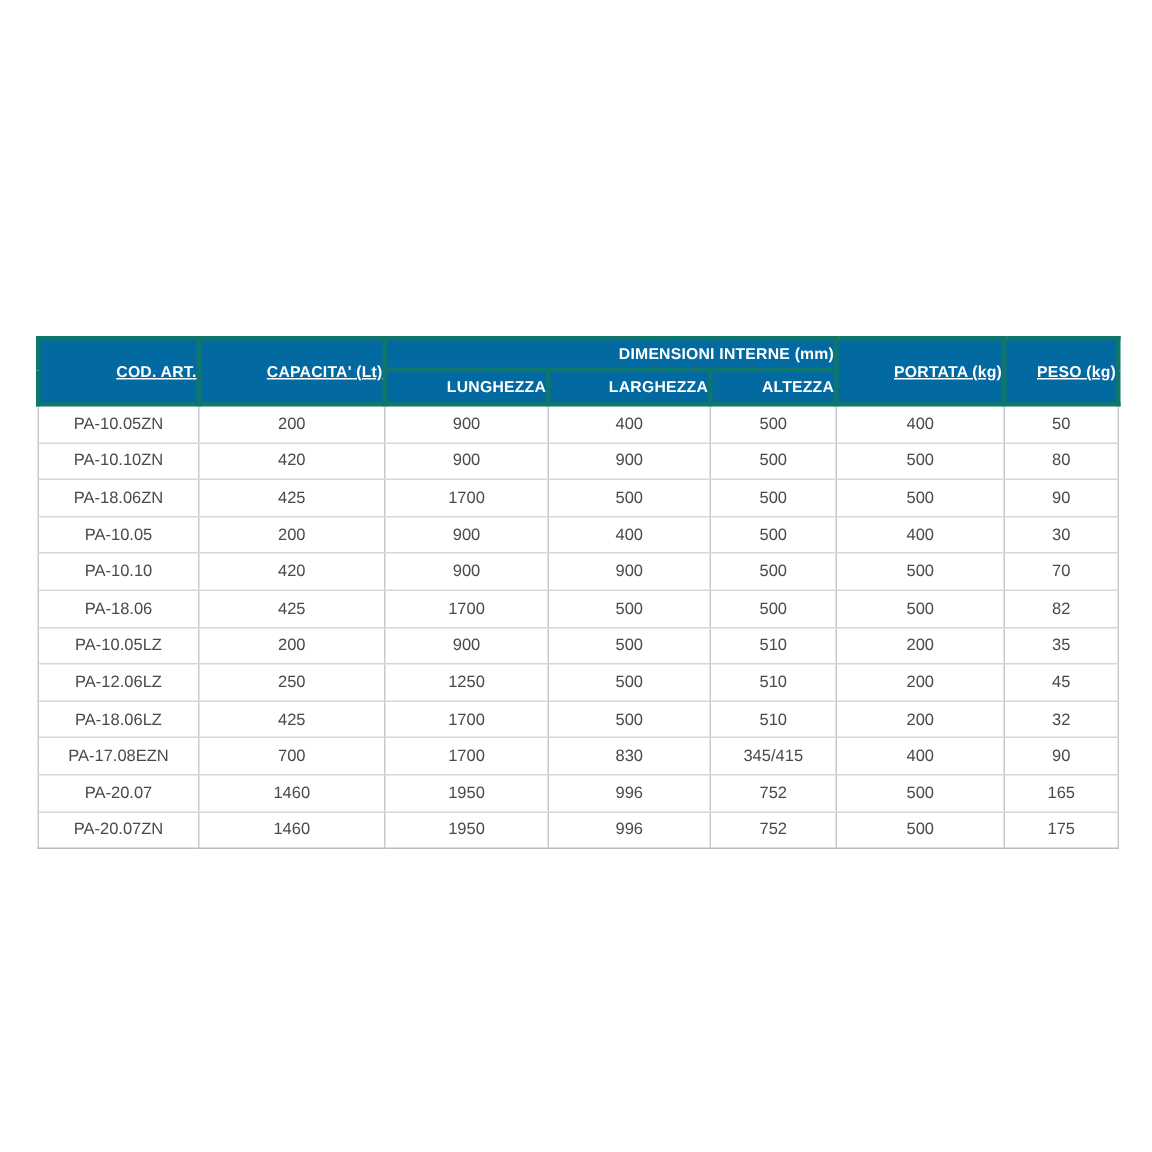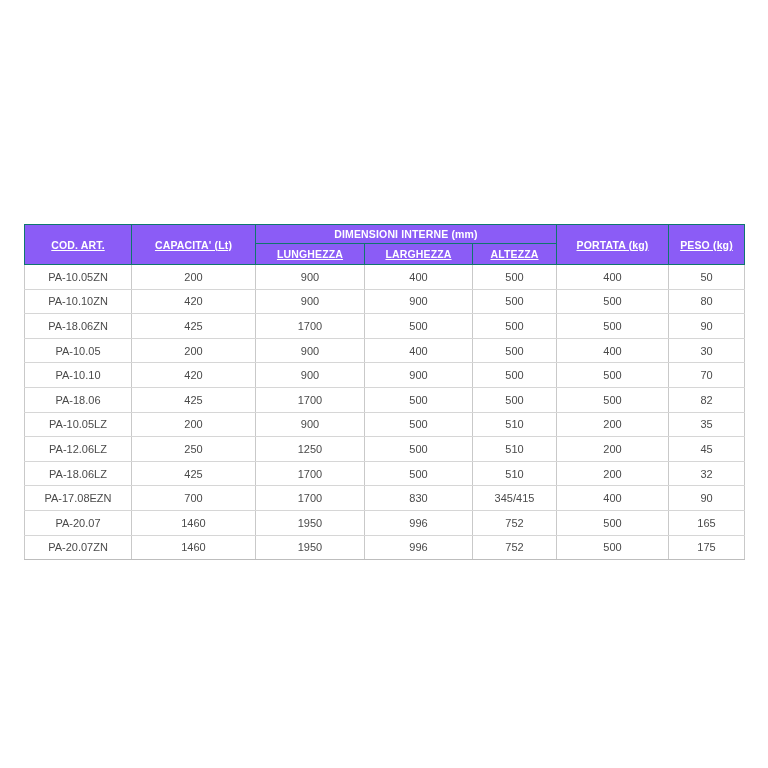--- a/index.html
+++ b/index.html
@@ -30,41 +30,40 @@
 
   table.spec-table {
     width: 720px;
     border-collapse: collapse;
     table-layout: fixed;
     font-family: "Liberation Sans", sans-serif;
   }
 
   
   table.spec-table thead th {
-    background: #8b5cf6;
+    background: #0369a1;
     color: #ffffff;
     font-size: 10.5px;
     font-weight: bold;
     letter-spacing: 0.15px;
-    text-align: center;
+    text-align: right;
     vertical-align: middle;
     padding: 0;
-    border: 1px solid #0f766e;
+    border: 3px solid #0f766e;
   }
   th.hdr-tall {
     height: 38px;
     text-decoration: underline;
   }
   th.hdr-group {
     height: 18px;
   }
   th.hdr-sub {
     height: 20px;
     border-top: 1px solid #b8b8b8;
-    text-decoration: underline;
   }
 
   
   table.spec-table tbody td {
     height: 23.6px;
     background: #ffffff;
     color: #4a4a4a;
     font-size: 11px;
     text-align: center;
     vertical-align: middle;

